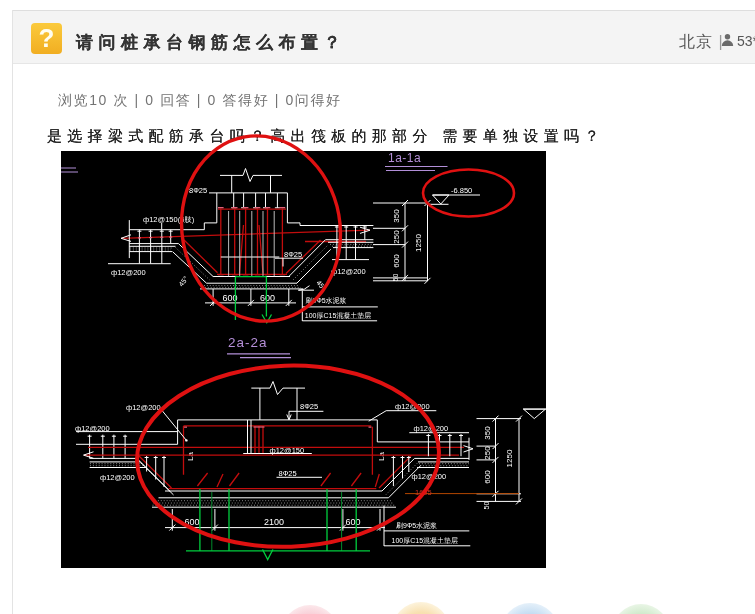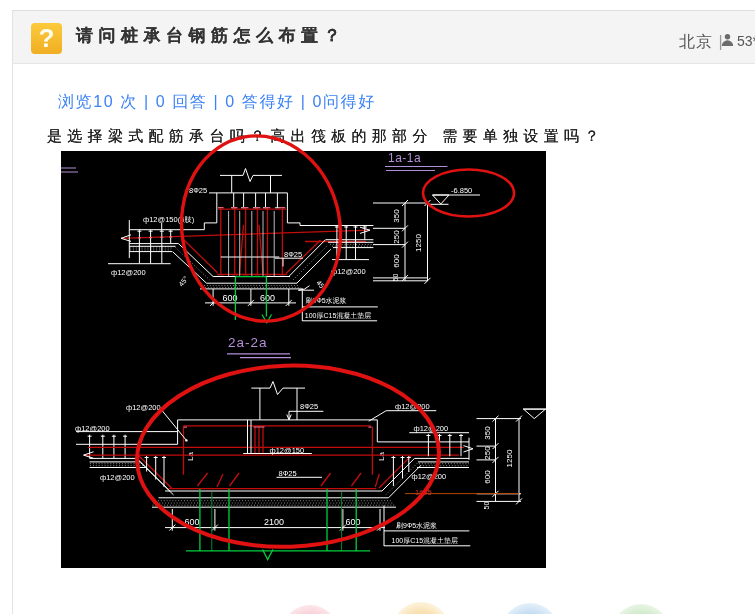--- a/index.html
+++ b/index.html
@@ -18,32 +18,32 @@
 </style>
 </head>
 <body>
 
 <div class="abs" style="left:12px;top:10px;width:1px;height:604px;background:#e3e3e3;"></div>
 
 <div class="abs" style="left:13px;top:10px;width:742px;height:54px;background:#f4f4f4;border-top:1px solid #dedede;border-bottom:1px solid #e6e6e6;box-sizing:border-box;"></div>
 
 <div class="abs" style="left:31px;top:23px;width:31px;height:31px;border-radius:4px;background:linear-gradient(#fbca3c,#f1ae22);color:#fffdf0;font-size:26px;font-weight:bold;text-align:center;line-height:31px;">?</div>
 
-<div class="abs" style="left:76px;top:24px;font-size:17px;font-weight:bold;color:#333;text-shadow:0 0 0.6px #333;letter-spacing:5.5px;white-space:nowrap;">请问桩承台钢筋怎么布置？</div>
+<div class="abs" style="left:76px;top:31px;font-size:17px;font-weight:bold;color:#333;text-shadow:0 0 0.6px #333;letter-spacing:5.5px;white-space:nowrap;">请问桩承台钢筋怎么布置？</div>
 
 <div class="abs" style="left:679px;top:32px;font-size:16px;color:#555;letter-spacing:1px;white-space:nowrap;">北京 <span style="color:#999;">|</span></div>
 
 <svg class="abs" style="left:721px;top:33px;" width="13" height="13" viewBox="0 0 13 13">
     <circle cx="6.5" cy="3.8" r="2.7" fill="#6b6b6b"></circle>
     <path d="M0.8 13 a5.7 5.7 0 0 1 11.4 0 z" fill="#6b6b6b"></path>
   </svg>
 
 <div class="abs" style="left:737px;top:33px;font-size:14px;color:#555;white-space:nowrap;">53*</div>
 
-<div class="abs" style="left:58px;top:92px;font-size:16px;color:#3b82f6;letter-spacing:1.6px;white-space:nowrap;">浏览10 次 | 0 回答 | 0 答得好 | 0问得好</div>
+<div class="abs" style="left:58px;top:92px;font-size:14px;color:#737373;letter-spacing:1.6px;white-space:nowrap;">浏览10 次 | 0 回答 | 0 答得好 | 0问得好</div>
 
 <div class="abs" style="left:47px;top:127px;font-size:15px;color:#222;text-shadow:0 0 0.5px #222;letter-spacing:5.3px;white-space:nowrap;">是选择梁式配筋承台吗？高出筏板的那部分 需要单独设置吗？</div>
 
 <div class="abs" style="left:281px;top:605px;width:58px;height:58px;border-radius:50%;background:radial-gradient(circle,#f8cdd5 45%,#fce9ec 72%,#fff 100%);"></div>
 
 <div class="abs" style="left:392px;top:602px;width:58px;height:58px;border-radius:50%;background:radial-gradient(circle,#f8e0b0 45%,#fdf4de 72%,#fff 100%);"></div>
 
 <div class="abs" style="left:501px;top:603px;width:58px;height:58px;border-radius:50%;background:radial-gradient(circle,#c5ddf2 45%,#e6f1fa 72%,#fff 100%);"></div>
 
 <div class="abs" style="left:612px;top:604px;width:58px;height:58px;border-radius:50%;background:radial-gradient(circle,#cfe9ca 45%,#eaf6e7 72%,#fff 100%);"></div>

